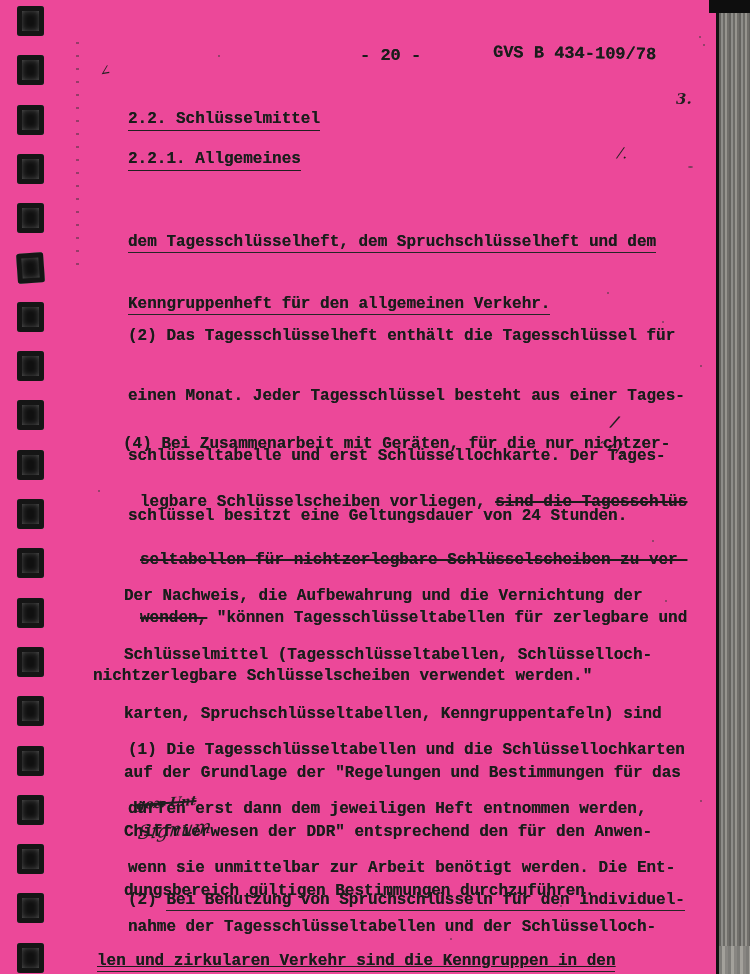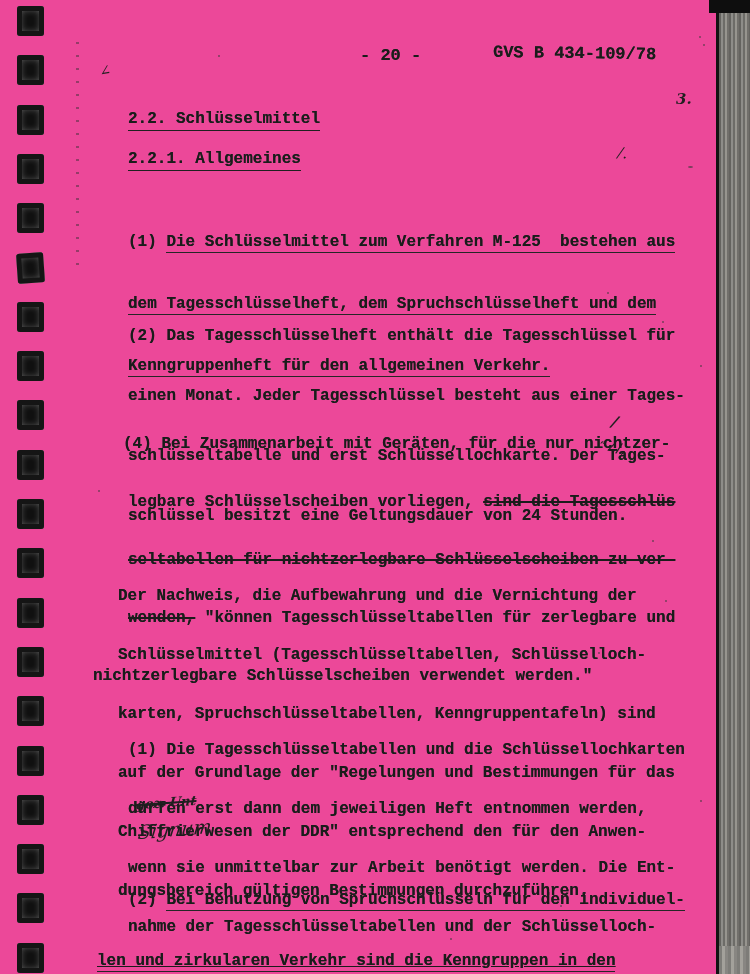--- a/index.html
+++ b/index.html
@@ -18,21 +18,21 @@
         background:repeating-linear-gradient(90deg,#7d7c78 0 3px,#a3a19b 3px 6px,#888682 6px 9px);}
   
   .t{position:absolute;font-weight:bold;white-space:pre;font-size:16px;text-shadow:0 0 .5px #3a3a3a;}
   .hd{font-size:17px;}
   .line{white-space:pre;}
   .lh26 .line{line-height:26px;} .lh24 .line{line-height:24px;}
   .lh22 .line{line-height:22px;} .lh23 .line{line-height:23px;} .lh25 .line{line-height:25px;}
   .u{border-bottom:1.7px solid #262626;padding-bottom:1px;}
   .hx{border-bottom:1.8px solid #202020;padding-bottom:2px;}
   .strike{text-decoration:line-through;text-decoration-thickness:2.2px;}
-  .in12{} .out35{margin-left:-35px;} .out31{margin-left:-31px;text-decoration:underline;} .out5{margin-left:-5px;}
+  .in12{margin-left:12px;} .out35{margin-left:-35px;} .out31{margin-left:-31px;text-decoration:underline;} .out5{margin-left:-5px;}
   
   .hw{position:absolute;font-family:"DejaVu Serif",serif;font-style:italic;color:#1f1f1f;white-space:pre;}
   .dotcol{position:absolute;left:76px;top:42px;width:3px;height:228px;opacity:.45;
         background:repeating-linear-gradient(180deg,#2c2c2c 0 2px,transparent 2px 13px);}
   .speck{position:absolute;background:#3a3a3a;border-radius:50%;}
 </style>
 </head>
 <body>
 
 <div class="page">
@@ -61,42 +61,41 @@
   <div class="edge"></div>
   <div class="dotcol"></div>
 
   <div class="t hd" style="left:360px;top:46px;">- 20 -</div>
   <div class="t hd" style="left:493px;top:44px;transform:rotate(0.8deg);">GVS B 434-109/78</div>
 
   <div class="t hx" style="left:128px;top:110px;">2.2. Schlüsselmittel</div>
   <div class="t hx" style="left:128px;top:150px;">2.2.1. Allgemeines</div>
 
   <div class="t lh26" style="left:128px;top:193px;">
-    <div class="line"><span>(1) </span><span class="u">Die Schlüsselmittel zum Verfahren M-125  bestehen aus</span></div>
     <div class="line"><span class="u">dem Tagesschlüsselheft, dem Spruchschlüsselheft und dem</span></div>
     <div class="line"><span class="u">Kenngruppenheft für den allgemeinen Verkehr.</span></div>
   </div>
 
   <div class="t lh24" style="left:128px;top:288px;">
     <div class="line">(2) Das Tagesschlüsselheft enthält die Tagesschlüssel für</div>
     <div class="line">einen Monat. Jeder Tagesschlüssel besteht aus einer Tages-</div>
     <div class="line">schlüsseltabelle und erst Schlüssellochkarte. Der Tages-</div>
     <div class="line">schlüssel besitzt eine Geltungsdauer von 24 Stunden.</div>
   </div>
 
   <div class="t lh22" style="left:128px;top:397px;">
     <div class="line out5">(4) Bei Zusammenarbeit mit Geräten, für die nur nichtzer-</div>
     <div class="line in12"><span>legbare Schlüsselscheiben vorliegen, </span><span class="strike">sind die Tagesschlüs</span></div>
     <div class="line in12"><span class="strike">seltabellen für nichtzerlegbare Schlüsselscheiben zu ver-</span></div>
     <div class="line in12"><span class="strike">wenden,</span><span> "können Tagesschlüsseltabellen für zerlegbare und</span></div>
     <div class="line out35">nichtzerlegbare Schlüsselscheiben verwendet werden."</div>
   </div>
 
 
-  <div class="t lh23" style="left:118px;top:549px;">
+  <div class="t lh23" style="left:124px;top:549px;">
     <div class="line">Der Nachweis, die Aufbewahrung und die Vernichtung der</div>
     <div class="line">Schlüsselmittel (Tagesschlüsseltabellen, Schlüsselloch-</div>
     <div class="line">karten, Spruchschlüsseltabellen, Kenngruppentafeln) sind</div>
     <div class="line">auf der Grundlage der "Regelungen und Bestimmungen für das</div>
     <div class="line">Chiffrierwesen der DDR" entsprechend den für den Anwen-</div>
     <div class="line">dungsbereich gültigen Bestimmungen durchzuführen.</div>
   </div>
 
   <div class="t lh23" style="left:128px;top:703px;">
     <div class="line">(1) Die Tagesschlüsseltabellen und die Schlüssellochkarten</div>

